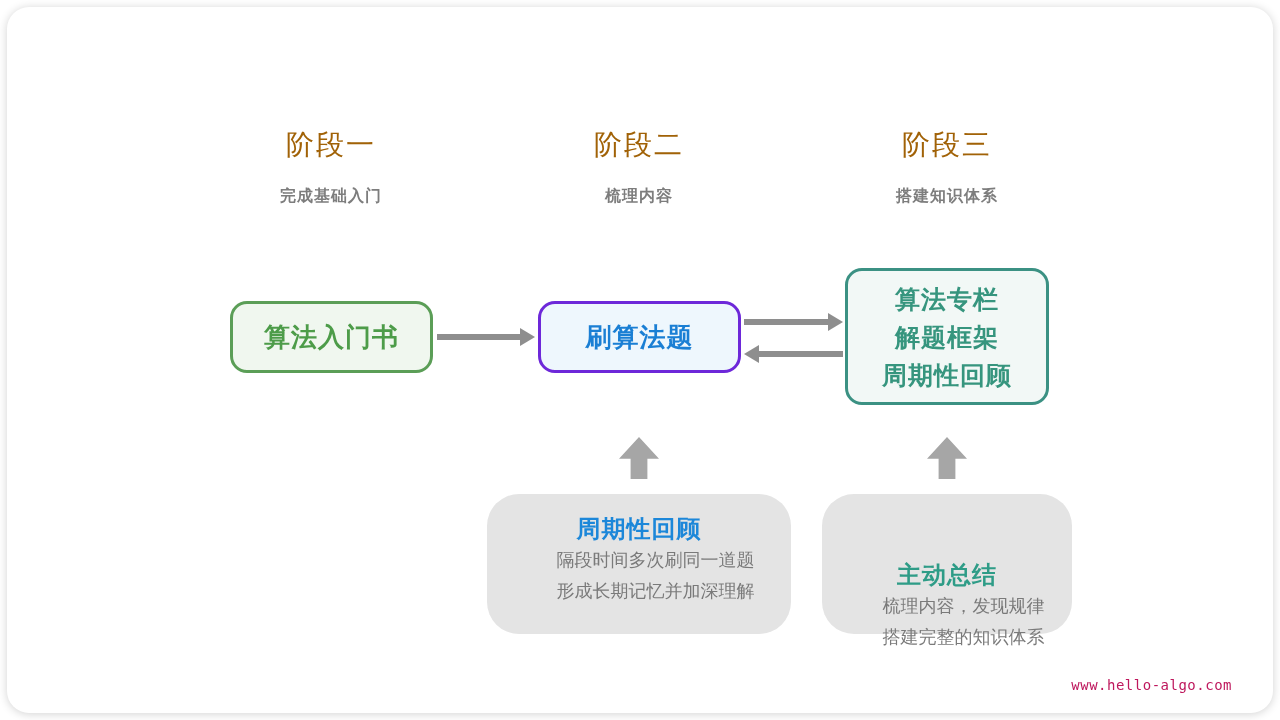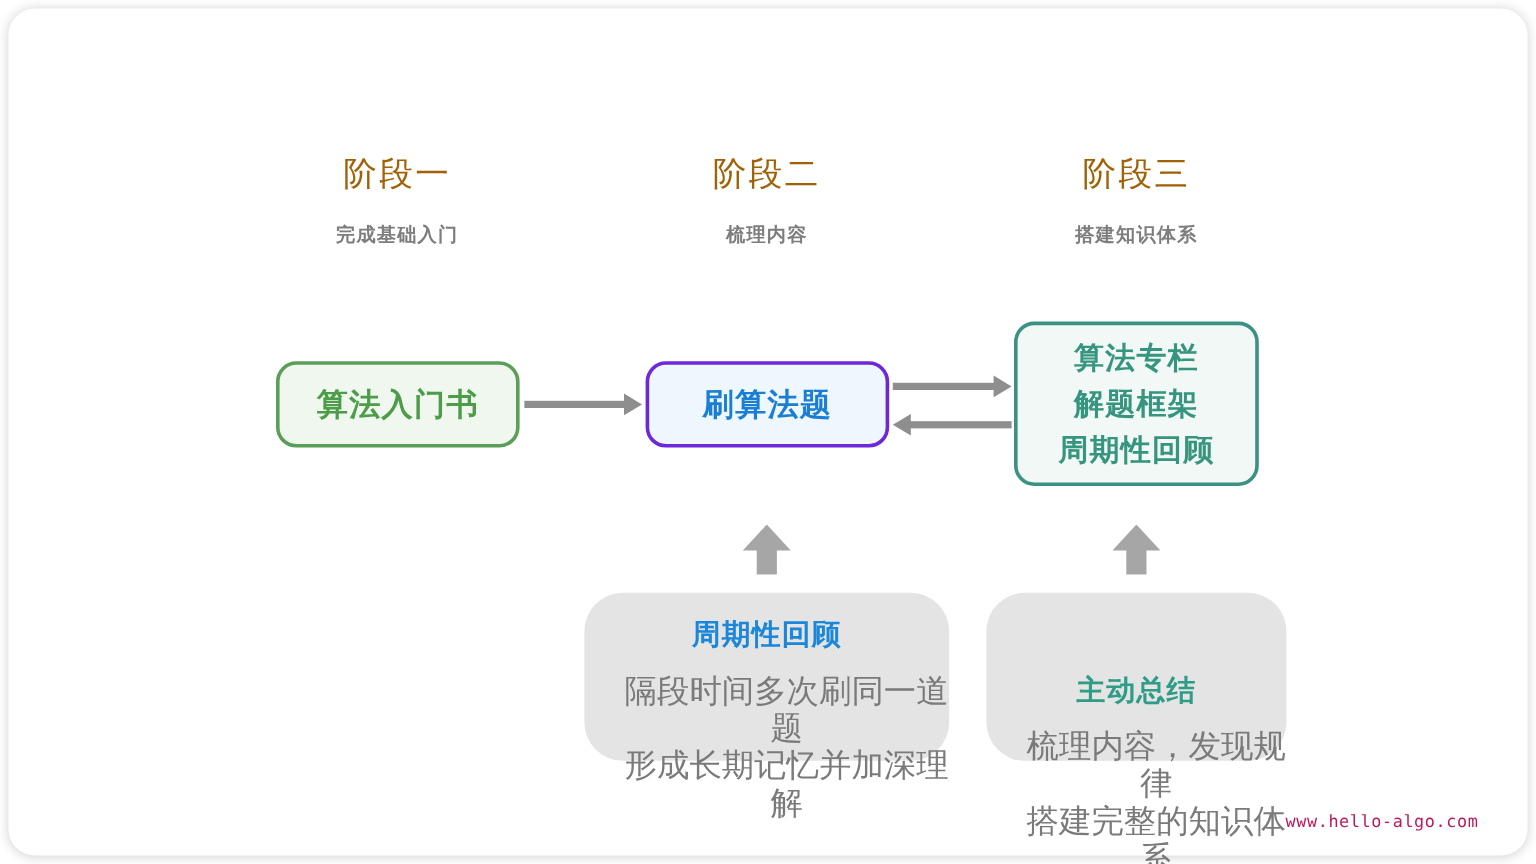--- a/index.html
+++ b/index.html
@@ -123,22 +123,21 @@
   .callout-1 { left: 487px; width: 304px; }
   .callout-2 { left: 822px; width: 250px; }
   .callout-title {
     font-size: 24px;
     font-weight: bold;
     letter-spacing: 1px;
   }
   .callout-1 .callout-title { color: #1c87d9; }
   .callout-2 .callout-title { color: #2e9c87; margin-top: 46px; }
   .callout-body {
-    margin-top: 16px;
-    font-size: 27px;
+    font-size: 18px;
     line-height: 31px;
     color: #7a7a7a;
     padding-left: 33px;
   }
 
   .watermark {
     right: 48px; top: 677px;
     font-family: "DejaVu Sans Mono", "Liberation Mono", monospace;
     font-size: 14px;
     color: #be185d;

